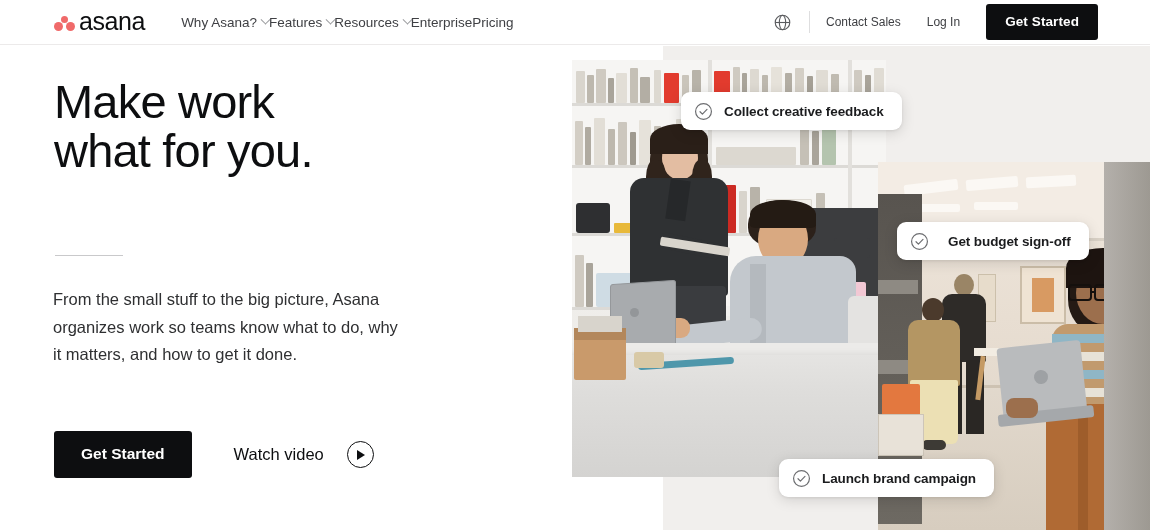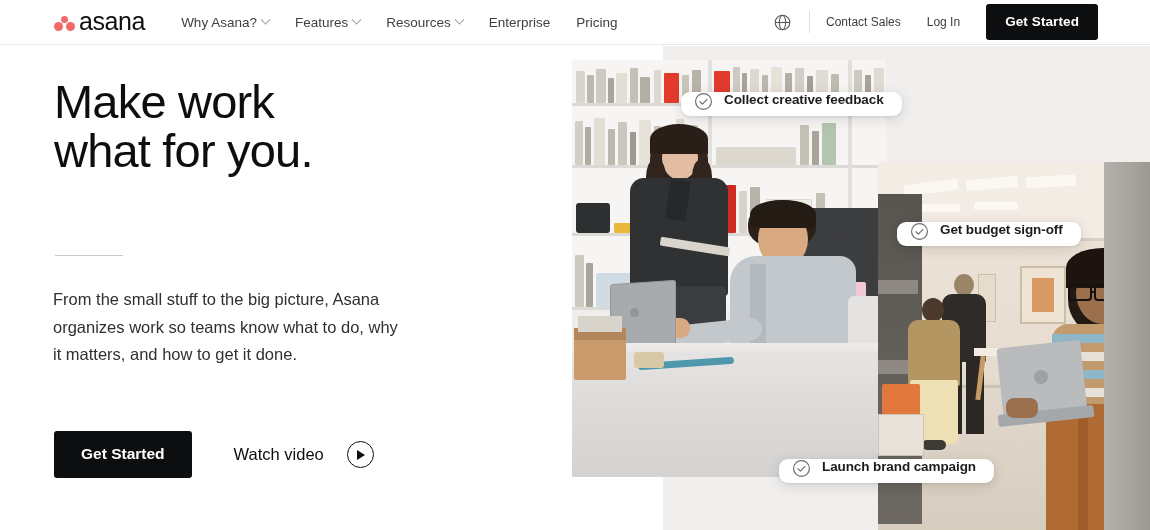--- a/index.html
+++ b/index.html
@@ -62,21 +62,20 @@
     color: #0d0e10;
     font-weight: 400;
     line-height: 1;
     padding-bottom: 2px;
   }
 
   .nav-main {
     display: flex;
     align-items: center;
     margin-left: 36px;
-    gap: 26px;
   }
   .nav-item {
     display: flex;
     align-items: center;
     gap: 5px;
     font-size: 13.5px;
     color: #3f4044;
     cursor: pointer;
     white-space: nowrap;
   }
@@ -277,38 +276,38 @@
   .wh-rack-l { left:0; top:32px; width:44px; height:330px;
                background: linear-gradient(180deg,#58544f,#6d6962); }
 
   
   .pill {
     position: absolute;
     background: #ffffff;
     border-radius: 9px;
     box-shadow: 0 3px 14px rgba(0,0,0,0.13), 0 1px 3px rgba(0,0,0,0.08);
     display: flex;
-    align-items: flex-start;
+    align-items: center;
     padding: 0 18px 0 13px;
-    height: 24px;
+    height: 38px;
     z-index: 60;
     cursor: pointer;
   }
   .pill-label {
     font-size: 13.5px;
     color: #1b1c1e;
     font-weight: bold;
     white-space: nowrap;
     margin-left: 11px;
     letter-spacing: -0.1px;
   }
   .check-ic { width: 19px; height: 19px; flex: none; }
 
   .pill-1 { left: 681px; top: 92px; }
-  .pill-2 { left: 897px; top: 222px; }
+  .pill-2 { left: 897px; top: 222px; gap: 8px; }
   .pill-3 { left: 779px; top: 459px; }
 </style>
 </head>
 <body>
 
 <div class="page">
 
   <div class="header">
 
     <div class="logo-wrap">

